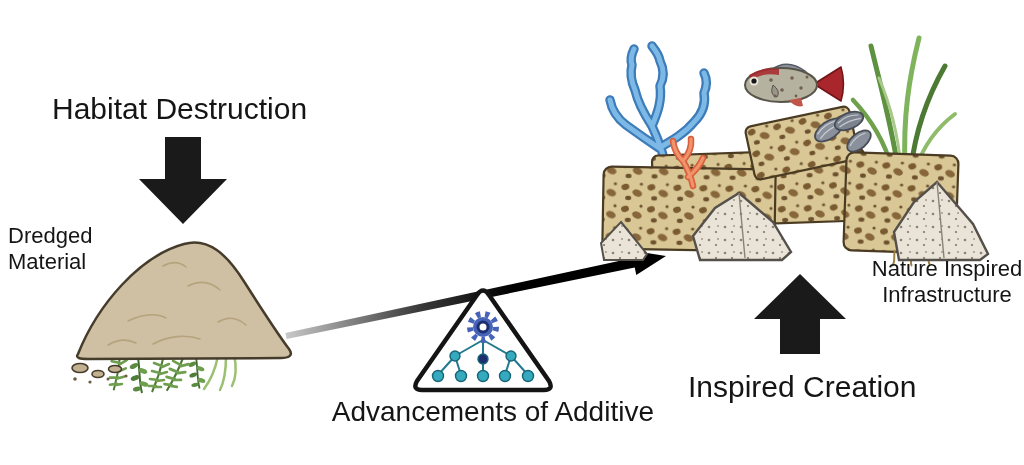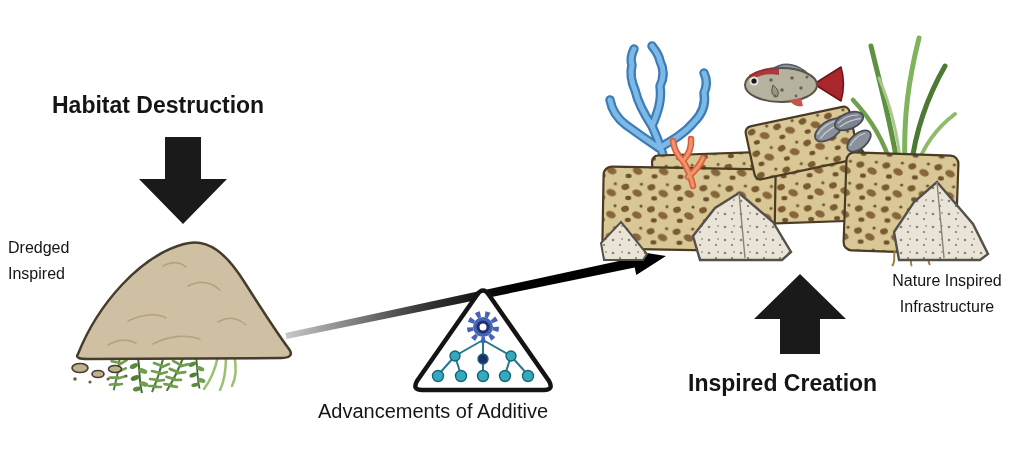--- a/index.html
+++ b/index.html
@@ -1,39 +1,39 @@
 <!DOCTYPE html>
 <html><head>
 <meta charset="utf-8">
 <style>
   html,body{margin:0;padding:0;}
   body{
     width:1024px;height:465px;background:#ffffff;position:relative;overflow:hidden;
     font-family:"Liberation Sans", sans-serif;color:#151515;
   }
   .abs{position:absolute;}
-  .title{position:absolute;font-size:23px;font-weight:bold;white-space:nowrap;}
-  .label{position:absolute;font-size:16px;line-height:26px;margin-top:12px;}
-  .caption{position:absolute;font-size:20px;line-height:27px;text-align:left;}
+  .title{position:absolute;font-size:30px;font-weight:normal;white-space:nowrap;}
+  .label{position:absolute;font-size:22px;line-height:26px;}
+  .caption{position:absolute;font-size:28px;line-height:27px;text-align:right;}
   svg{display:block;}
 </style>
 </head>
 <body>
 
 <div class="abs" style="left:0;top:0;width:1024px;height:465px">
 
   <div class="title" style="left:52px;top:92px">Habitat Destruction</div>
 
   <svg class="abs" style="left:137px;top:137px" width="92" height="88" viewBox="0 0 92 88">
     <polygon points="28,0 64,0 64,42 90,42 46,87 2,42 28,42" fill="#1a1a1a"></polygon>
   </svg>
 
   <div class="label" style="left:8px;top:223px">
     <div>Dredged</div>
-    <div>Inspired</div>
+    <div>Material</div>
   </div>
 
   <svg class="abs" style="left:68px;top:226px" width="235" height="170" viewBox="0 0 235 170">
     <defs>
       <g id="fern">
         <path d="M0,0 C-3,13 -7,24 -11,33" stroke="#4e7a36" stroke-width="2" fill="none"></path>
         <path d="M-1,7 L-9,4 M-3,14 L-11,12 M-5,21 L-13,20 M-7,27 L-14,27 M-1,8 L6,5 M-3,15 L4,13 M-6,22 L1,21 M-8,28 L-2,28" stroke="#6f9e4e" stroke-width="2.6" stroke-linecap="round" fill="none"></path>
       </g>
       <g id="weed">
         <path d="M0,0 C2,12 1,24 4,35" stroke="#3f6b2e" stroke-width="2" fill="none"></path>

